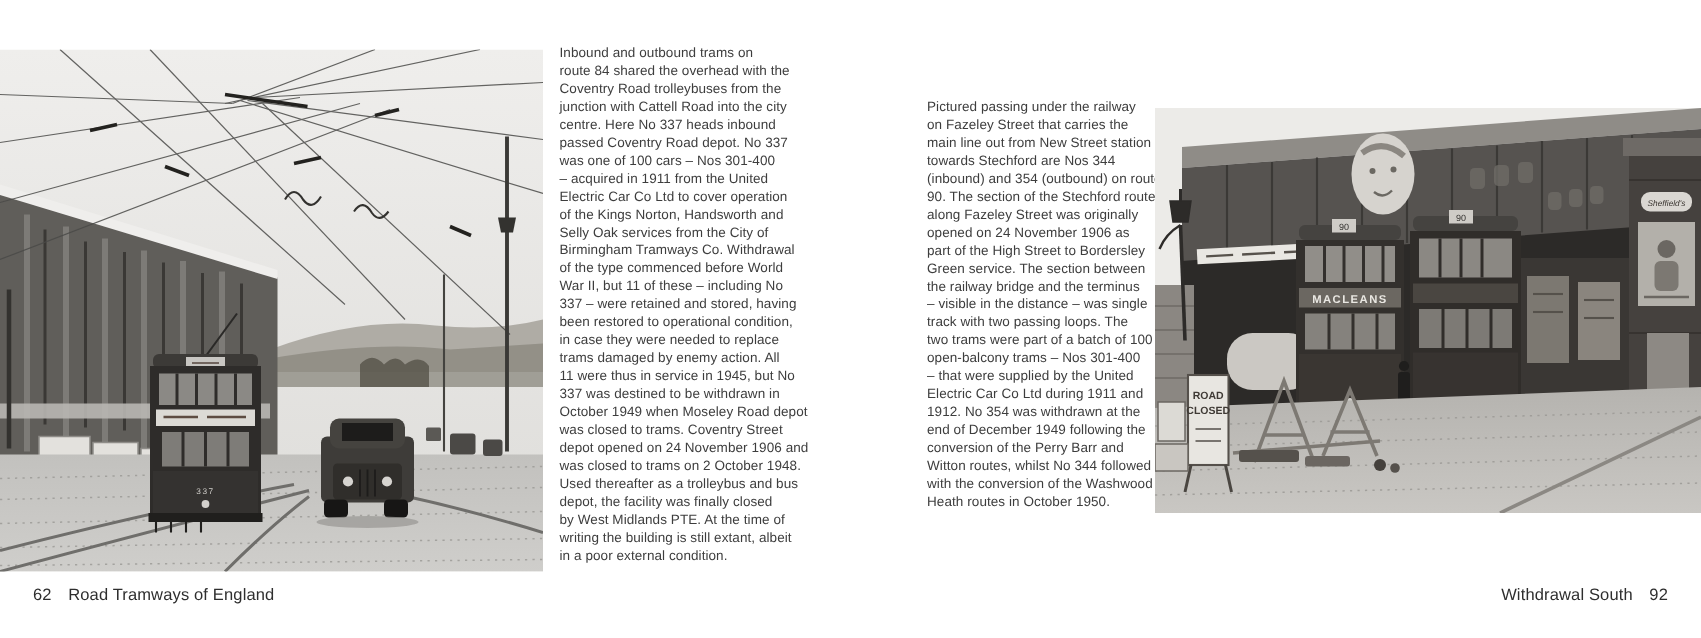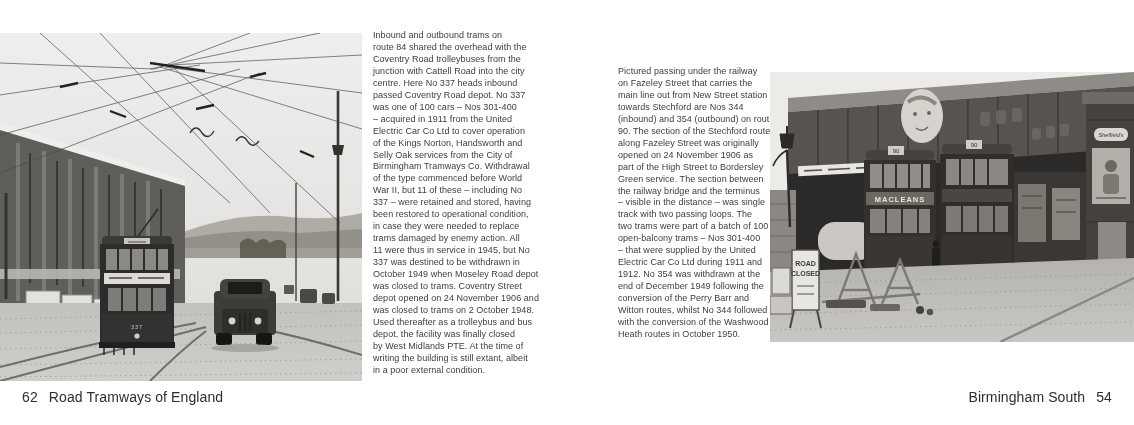--- a/index.html
+++ b/index.html
@@ -14,21 +14,21 @@
   .caption{
     position:absolute;
     font-size:9px;line-height:11.95px;letter-spacing:.05px;
     color:#3d3d3d;
     white-space:pre-line;
   }
   #left-caption{left:373px;top:30px;width:190px;}
   #right-caption{left:602px;top:66px;width:190px;margin-left:16px;}
   .footer{
     position:absolute;top:391px;height:12px;
-    font-size:14px;color:#2e2e2e;letter-spacing:.1px;
+    font-size:11px;color:#2e2e2e;letter-spacing:.1px;
     display:flex;align-items:center;gap:11px;
   }
   #footer-left{left:22px;}
   #footer-right{right:22px;}
   .pagenum{font-variant-numeric:tabular-nums;}
   svg text{font-family:"Liberation Sans", sans-serif;}
 </style>
 </head>
 <body>
 
@@ -440,15 +440,15 @@
     <circle cx="150" cy="238" r="4" fill="#44403c"></circle>
       <circle cx="160" cy="240" r="3.2" fill="#55514c"></circle>
   </g>
 </svg>
 
 <div id="footer-left" class="footer">
   <span class="pagenum">62</span>
   <span>Road Tramways of England</span>
 </div>
 <div id="footer-right" class="footer">
-  <span>Birmingham South</span>
-  <span class="pagenum">54</span>
+  <span>Withdrawal South</span>
+  <span class="pagenum">92</span>
 </div>
 
 </body></html>

